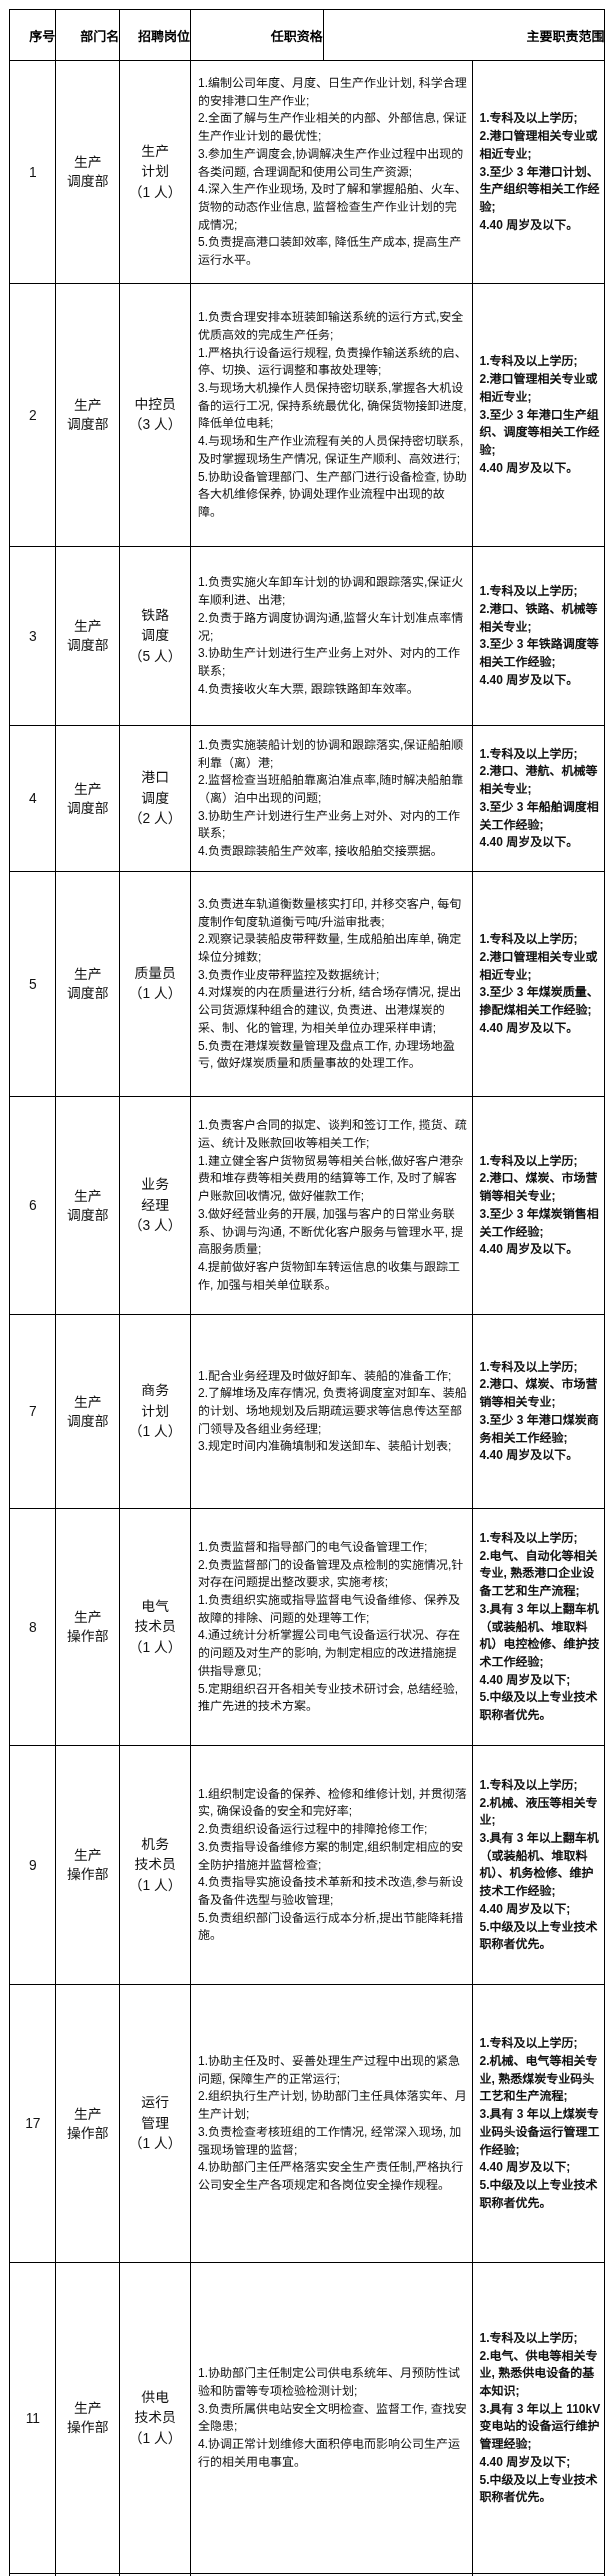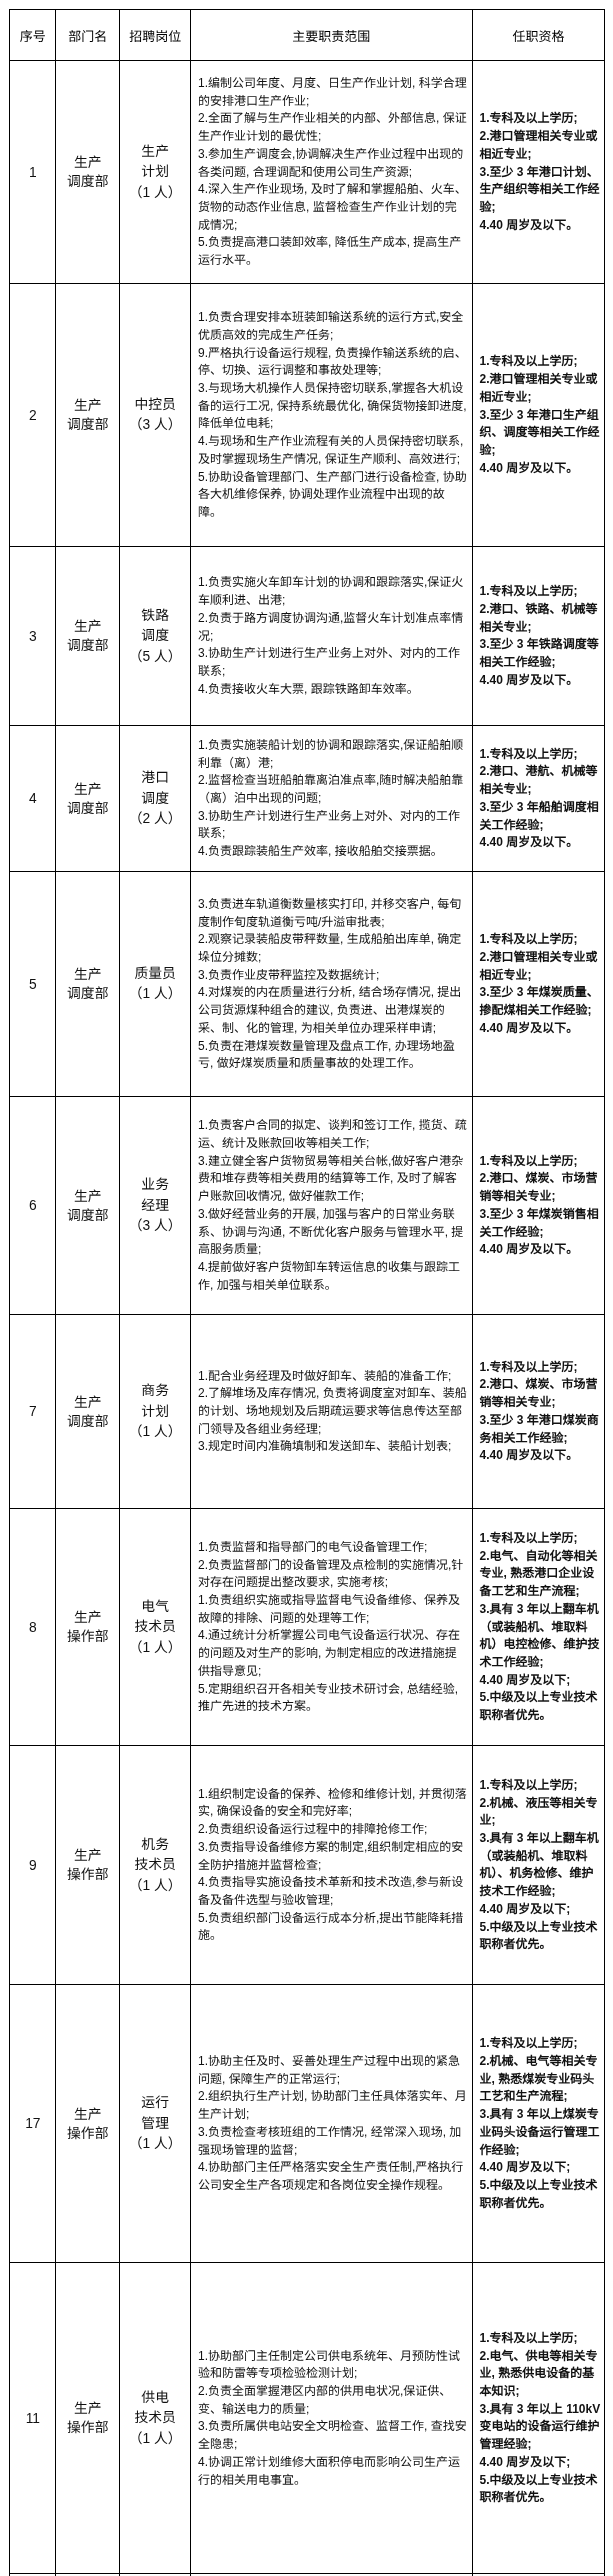--- a/index.html
+++ b/index.html
@@ -38,24 +38,24 @@
       overflow: hidden;
     }
     .c-no   { width: 46px;  align-items: center; text-align: center; }
     .c-dept { width: 64px; align-items: center; text-align: center; }
     .c-pos  { width: 71px; align-items: center; text-align: center; }
     .c-duty { width: 282px; padding: 0 3.8px 0 6.9px; }
     .c-qual { width: 133px; padding: 0 2.5px 0 6.9px; font-weight: bold; }
 
     .header { height: 51px; }
     .header .cell {
-      align-items: center;
+      align-items: flex-end;
       text-align: center;
       padding: 0;
-      font-weight: normal;
+      font-weight: bold;
       font-size: 13px;
       color: #000;
     }
 
     .seq { font-size: 13.8px; line-height: 19px; }
     .dept-line { font-size: 13.8px; line-height: 19px; white-space: nowrap; }
     .pos-line  { font-size: 13.8px; line-height: 20.3px; white-space: nowrap; }
 
     .item {
       margin: 0;
@@ -87,26 +87,26 @@
   <div class="header">
     <div class="cell c-no">
         <span>序号</span>
       </div>
     <div class="cell c-dept">
         <span>部门名</span>
       </div>
     <div class="cell c-pos">
         <span>招聘岗位</span>
       </div>
+    <div class="cell c-qual">
+        <span>任职资格</span>
+      </div>
     <div class="cell c-duty">
         <span>主要职责范围</span>
       </div>
-    <div class="cell c-qual">
-        <span>任职资格</span>
-      </div>
   </div>
 
   <div class="tbody">
 
       <div class="row">
         <div class="cell c-no">
           <span class="seq">1</span>
         </div>
         <div class="cell c-dept">
 
@@ -165,21 +165,21 @@
 
             <div class="pos-line">中控员</div>
 
             <div class="pos-line">（3 人）</div>
 
         </div>
         <div class="cell c-duty">
 
             <p class="item">1.负责合理安排本班装卸输送系统的运行方式,安全优质高效的完成生产任务;</p>
 
-            <p class="item">9.严格执行设备运行规程, 负责操作输送系统的启、停、切换、运行调整和事故处理等;</p>
+            <p class="item">1.严格执行设备运行规程, 负责操作输送系统的启、停、切换、运行调整和事故处理等;</p>
 
             <p class="item">3.与现场大机操作人员保持密切联系,掌握各大机设备的运行工况, 保持系统最优化, 确保货物接卸进度, 降低单位电耗;</p>
 
             <p class="item">4.与现场和生产作业流程有关的人员保持密切联系, 及时掌握现场生产情况, 保证生产顺利、高效进行;</p>
 
             <p class="item">5.协助设备管理部门、生产部门进行设备检查, 协助各大机维修保养, 协调处理作业流程中出现的故障。</p>
 
         </div>
         <div class="cell c-qual">
 
@@ -343,21 +343,21 @@
 
             <div class="pos-line">经理</div>
 
             <div class="pos-line">（3 人）</div>
 
         </div>
         <div class="cell c-duty">
 
             <p class="item">1.负责客户合同的拟定、谈判和签订工作, 揽货、疏运、统计及账款回收等相关工作;</p>
 
-            <p class="item">3.建立健全客户货物贸易等相关台帐,做好客户港杂费和堆存费等相关费用的结算等工作, 及时了解客户账款回收情况, 做好催款工作;</p>
+            <p class="item">1.建立健全客户货物贸易等相关台帐,做好客户港杂费和堆存费等相关费用的结算等工作, 及时了解客户账款回收情况, 做好催款工作;</p>
 
             <p class="item">3.做好经营业务的开展, 加强与客户的日常业务联系、协调与沟通, 不断优化客户服务与管理水平, 提高服务质量;</p>
 
             <p class="item">4.提前做好客户货物卸车转运信息的收集与跟踪工作, 加强与相关单位联系。</p>
 
         </div>
         <div class="cell c-qual">
 
             <p class="item">1.专科及以上学历;</p>
 
@@ -572,21 +572,20 @@
 
             <div class="pos-line">技术员</div>
 
             <div class="pos-line">（1 人）</div>
 
         </div>
         <div class="cell c-duty">
 
             <p class="item">1.协助部门主任制定公司供电系统年、月预防性试验和防雷等专项检验检测计划;</p>
 
-            <p class="item">2.负责全面掌握港区内部的供用电状况,保证供、变、输送电力的质量;</p>
 
             <p class="item">3.负责所属供电站安全文明检查、监督工作, 查找安全隐患;</p>
 
             <p class="item">4.协调正常计划维修大面积停电而影响公司生产运行的相关用电事宜。</p>
 
         </div>
         <div class="cell c-qual">
 
             <p class="item">1.专科及以上学历;</p>
 

